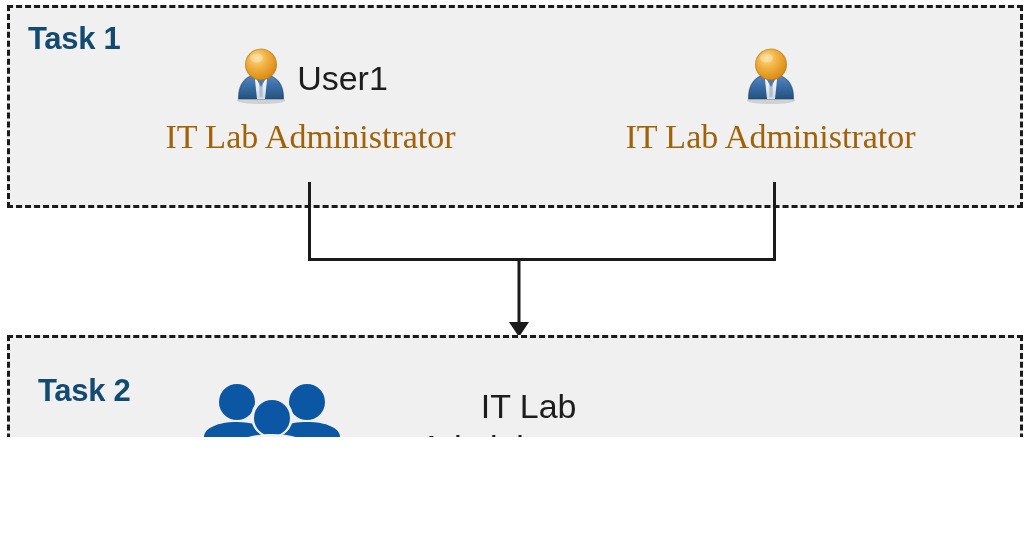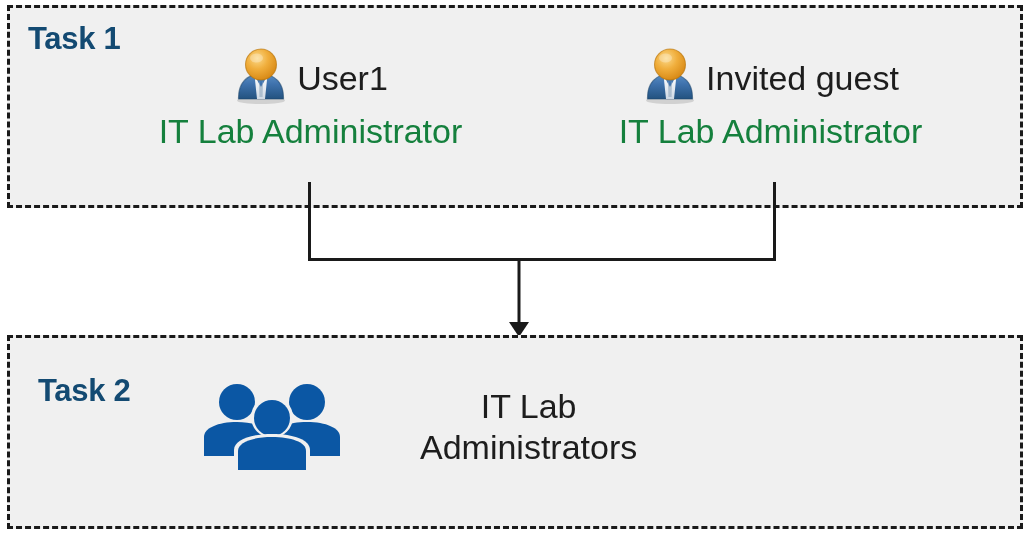--- a/index.html
+++ b/index.html
@@ -7,21 +7,21 @@
     margin: 0;
     padding: 0;
     background: #ffffff;
   }
   body {
     font-family: "Liberation Sans", sans-serif;
   }
   #canvas {
     position: relative;
     width: 1028px;
-    height: 534px;
+    height: 437px;
     background: #ffffff;
     overflow: hidden;
   }
 
   
   .task-box {
     position: absolute;
     background: #f0f0f0;
     border: 3px dashed #1a1a1a;
     box-sizing: border-box;
@@ -68,25 +68,25 @@
     gap: 8px;
     height: 60px;
   }
   .person-name {
     font-family: "Liberation Sans", sans-serif;
     font-size: 34px;
     color: #1d1d1d;
     line-height: 1;
   }
   .person-role {
-    font-family: Liberation Sans, sans-serif;
+    font-family: Liberation Serif, serif;
     font-size: 34px;
-    color: #15803d;
+    color: #a16207;
     line-height: 1.12;
-    margin-top: 4px;
+    margin-top: 10px;
   }
   .user-icon { flex: 0 0 auto; display: block; }
 
   
   #group-entry {
     position: absolute;
     left: 200px;
     top: 380px;
     width: 700px;
     display: flex;
@@ -180,21 +180,20 @@
           <ellipse cx="28" cy="53.5" rx="24" ry="3.6" fill="#000000" opacity="0.13"></ellipse>
           <path d="M28 27 C13 27 5.5 37 5.5 50.5 L5.5 52 L50.5 52 L50.5 50.5 C50.5 37 43 27 28 27 Z" fill="url(#bodyGradB)"></path>
           <path d="M28 27 C13 27 5.5 37 5.5 50.5 L5.5 52 L50.5 52 L50.5 50.5 C50.5 37 43 27 28 27 Z" fill="none" stroke="#1c4468" stroke-width="1.2" opacity="0.55"></path>
           <path d="M21.5 28 L28 40.5 L34.5 28 L32 52 L24 52 Z" fill="url(#shirtGradB)"></path>
           <path d="M26 34 L28 40.5 L30 34 L29.6 50 L26.4 50 Z" fill="#9fb3c6" opacity="0.75"></path>
           <ellipse cx="28" cy="17.5" rx="15.5" ry="15.5" fill="url(#headGradB)"></ellipse>
           <ellipse cx="28" cy="17.5" rx="15.5" ry="15.5" fill="none" stroke="#b9740a" stroke-width="1.1" opacity="0.65"></ellipse>
           <ellipse cx="23.5" cy="11" rx="6.5" ry="4.5" fill="#ffffff" opacity="0.28"></ellipse>
         </svg>
       </span>
-      <span class="person-name">Invited guest</span>
     </div>
     <div class="person-role">IT Lab Administrator</div>
   </div>
 
   <svg id="connector" viewBox="0 0 1028 534" xmlns="http://www.w3.org/2000/svg">
 
     <path d="M309.5 182 L309.5 259.5 L519 259.5" fill="none" stroke="#1a1a1a" stroke-width="3"></path>
 
     <path d="M774.5 182 L774.5 259.5 L519 259.5" fill="none" stroke="#1a1a1a" stroke-width="3"></path>
 

